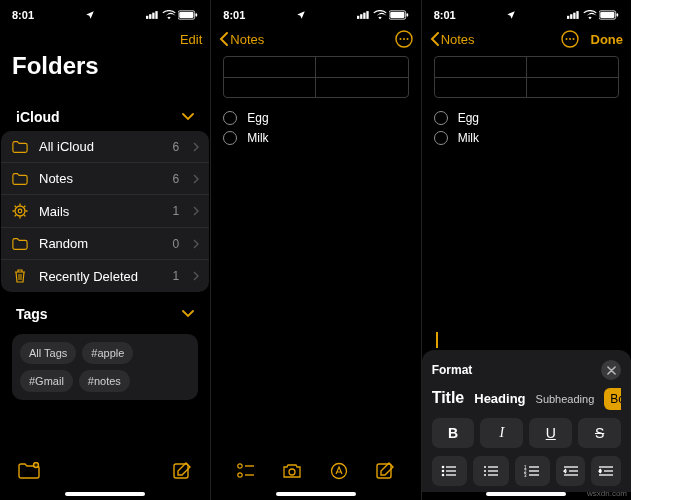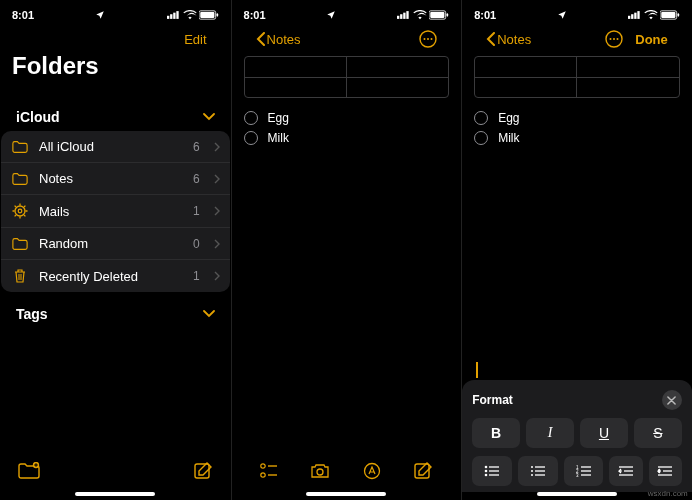--- a/index.html
+++ b/index.html
@@ -1,22 +1,22 @@
 <!DOCTYPE html>
 <html><head>
 <meta charset="utf-8">
 <style>
   * { box-sizing: border-box; margin: 0; padding: 0; }
   body { font-family: -apple-system, BlinkMacSystemFont, "Helvetica Neue", sans-serif; background: #fff; color: #fff; }
-  .container { display: flex; width: 692px; height: 500px; }
+  .container { display: flex; width: 631px; height: 500px; }
   .phone { width: 230.6px; height: 500px; background: #000; display: flex; flex-direction: column; position: relative; overflow: hidden; }
   .phone + .phone { border-left: 1px solid #222; }
   .statusbar { height: 26px; display: flex; justify-content: space-between; align-items: center; padding: 4px 12px 0 12px; font-size: 11px; font-weight: 600; }
   .status-right { display: flex; align-items: center; gap: 2px; }
-  .navbar { height: 26px; display: flex; align-items: center; justify-content: space-between; padding: 0 24px; }
+  .navbar { height: 26px; display: flex; align-items: center; justify-content: space-between; padding: 0 8px; }
   .nav-left { display: flex; align-items: center; gap: 2px; color: #e3a100; font-size: 13px; }
   .nav-right { display: flex; align-items: center; gap: 12px; color: #e3a100; font-size: 13px; }
   .done { font-weight: 600; }
   .title-h1 { font-size: 24px; font-weight: 700; padding: 0 12px 6px 12px; }
   .searchbar { margin: 0 12px 10px 12px; background: #1c1c1e; border-radius: 8px; height: 27px; display: flex; align-items: center; padding: 0 8px; gap: 6px; color: #8e8e93; font-size: 12px; }
   .search-input { flex: 1; background: none; border: none; color: #fff; font-size: 12px; outline: none; }
   .section-header { display: flex; justify-content: space-between; align-items: center; padding: 4px 16px 6px 16px; font-size: 14px; font-weight: 600; margin-top: 19px; }
   .chev-down { color: #e3a100; }
   .folder-list { margin: 0 1px; background: #1c1c1e; border-radius: 10px; overflow: hidden; }
   .folder-row { display: flex; align-items: center; padding: 8px 10px; gap: 10px; }
@@ -198,20 +198,26 @@
   </div>
 
   <div class="section-header" style="margin-top:10px">
     <span>Tags</span>
     <span class="chev-down">
       <svg width="12" height="8" viewBox="0 0 12 8">
             <path d="M1 1l5 5 5-5" stroke="#e3a100" stroke-width="1.8" fill="none" stroke-linecap="round"></path>
           </svg>
     </span>
   </div>
+  <div class="tags-area">
+    <span class="tag-pill">All Tags</span>
+    <span class="tag-pill">#apple</span>
+    <span class="tag-pill">#Gmail</span>
+    <span class="tag-pill">#notes</span>
+  </div>
 
   <div class="bottombar">
     <span class="bicon">
           <svg width="22" height="18" viewBox="0 0 22 18">
             <path d="M1 4a2 2 0 012-2h4l2 2h10a2 2 0 012 2v8a2 2 0 01-2 2H3a2 2 0 01-2-2z" fill="none" stroke="#e3a100" stroke-width="1.4"></path>
             <circle cx="18" cy="3" r="3.2" fill="#e3a100"></circle>
             <line x1="18" y1="1.2" x2="18" y2="4.8" stroke="#000" stroke-width="1.1"></line>
             <line x1="16.2" y1="3" x2="19.8" y2="3" stroke="#000" stroke-width="1.1"></line>
           </svg>
         </span>
@@ -388,20 +394,26 @@
   <div class="cursor-line"><span class="cursor"></span></div>
 
   <div class="format-panel">
     <div class="format-head">
       <span class="format-title">Format</span>
       <span class="close-pill">
         <svg width="9" height="9" viewBox="0 0 10 10">
               <path d="M1 1l8 8M9 1l-8 8" stroke="#bbb" stroke-width="1.6" stroke-linecap="round"></path>
             </svg>
       </span>
+    </div>
+    <div class="style-row">
+      <span class="style-title">Title</span>
+      <span class="style-heading">Heading</span>
+      <span class="style-subheading">Subheading</span>
+      <span class="style-body">Body</span>
     </div>
     <div class="button-row">
       <span class="fmt-btn b">B</span>
       <span class="fmt-btn i">I</span>
       <span class="fmt-btn u">U</span>
       <span class="fmt-btn s">S</span>
     </div>
     <div class="list-row">
       <span class="list-btn w">
             <svg width="16" height="12" viewBox="0 0 16 12">

